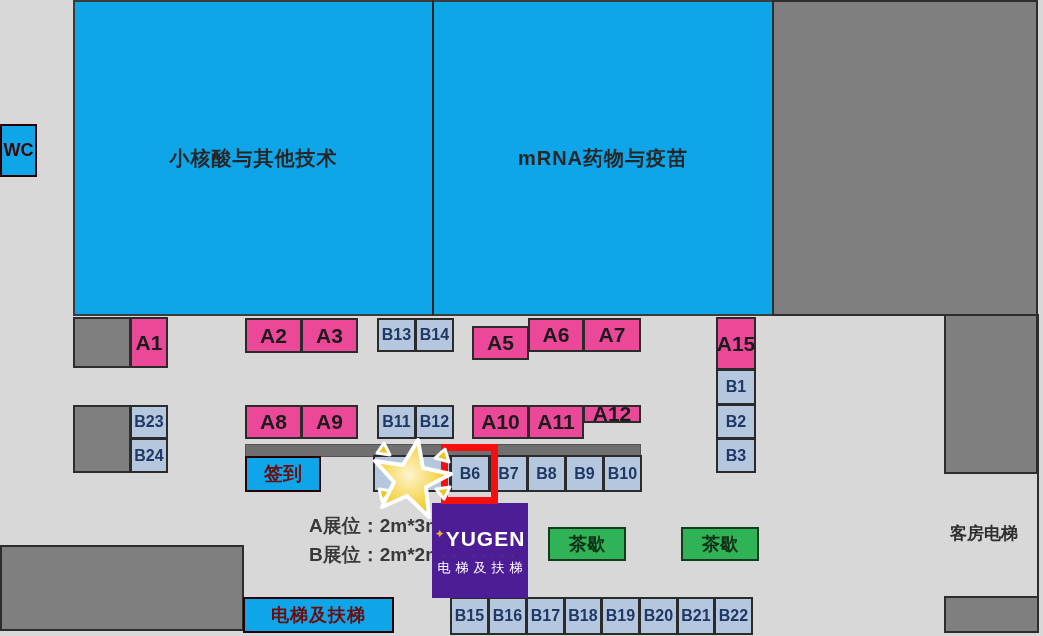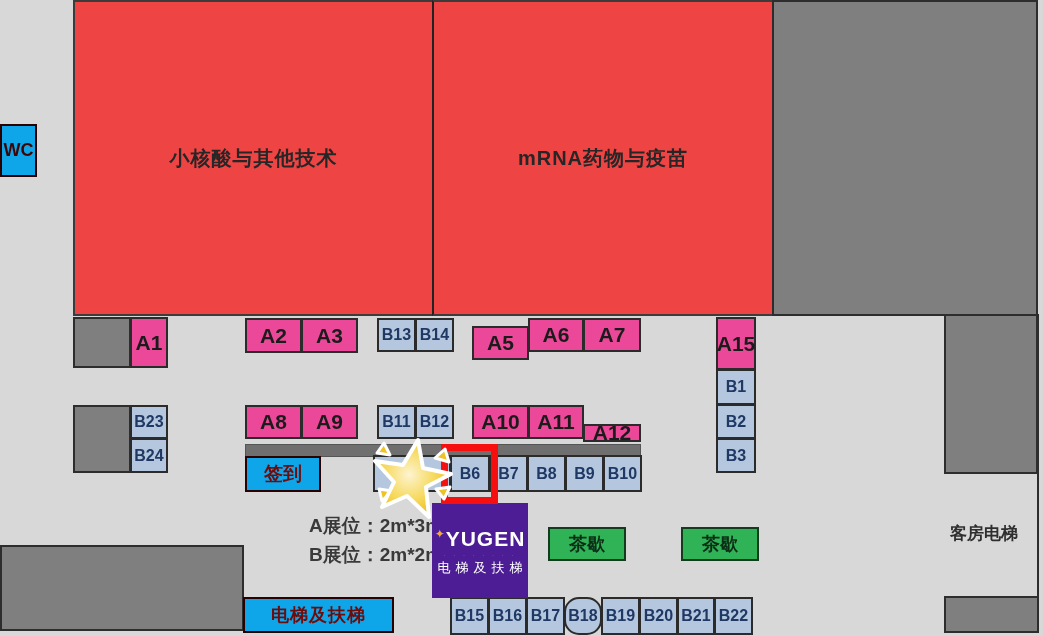--- a/index.html
+++ b/index.html
@@ -4,21 +4,21 @@
 <style>
   html,body{margin:0;padding:0;background:#d8d8d8;}
   .canvas{
     position:relative;width:1043px;height:636px;overflow:hidden;
     background:#d8d8d8;
     font-family:"Liberation Sans","DejaVu Sans",sans-serif;
   }
   .abs{position:absolute;box-sizing:border-box;}
 
   
-  .zone{background:#ef4444;border:2px solid #3c3c3c;display:flex;align-items:center;justify-content:center;}
+  .zone{background:#0ea5e9;border:2px solid #3c3c3c;display:flex;align-items:center;justify-content:center;}
   #zone-left{left:73px;top:0;width:361px;height:316px;}
   #zone-right{left:432px;top:0;width:342px;height:316px;border-left:2px solid #222;}
   .zone .zone-title{font-size:20px;font-weight:bold;color:#262626;letter-spacing:1px;}
 
   .grayblock{background:#7f7f7f;border:2px solid #2d2d2d;}
   #gray-topright{left:772px;top:0;width:266px;height:316px;}
   #gray-rightmid{left:944px;top:314px;width:94px;height:160px;}
   #gray-rightbot{left:944px;top:596px;width:95px;height:37px;}
   #gray-bottomleft{left:0;top:545px;width:244px;height:86px;}
   #gray-r1{left:73px;top:317px;width:58px;height:51px;}
@@ -43,31 +43,31 @@
   #b2{left:716px;top:404px;width:40px;height:35px;}
   #b3{left:716px;top:438px;width:40px;height:35px;}
   #b23{left:130px;top:405px;width:38px;height:34px;}
   #b24{left:130px;top:438px;width:38px;height:35px;}
   #a8{left:245px;top:405px;width:57px;height:34px;}
   #a9{left:301px;top:405px;width:57px;height:34px;}
   #b11{left:377px;top:405px;width:39px;height:34px;}
   #b12{left:415px;top:405px;width:39px;height:34px;}
   #a10{left:472px;top:405px;width:57px;height:34px;}
   #a11{left:528px;top:405px;width:56px;height:34px;}
-  #a12{left:583px;top:405px;width:58px;height:18px;margin-top:19px;}
+  #a12{left:583px;top:405px;width:58px;height:18px;}
   #booth-hidden{left:373px;top:455px;width:78px;height:37px;}
   #b6{left:450px;top:455px;width:40px;height:37px;}
   #b7{left:489px;top:455px;width:39px;height:37px;}
   #b8{left:527px;top:455px;width:39px;height:37px;}
   #b9{left:565px;top:455px;width:39px;height:37px;}
   #b10{left:603px;top:455px;width:39px;height:37px;}
   #b15{left:450px;top:597px;width:39px;height:38px;}
   #b16{left:488px;top:597px;width:39px;height:38px;}
   #b17{left:526px;top:597px;width:39px;height:38px;}
-  #b18{left:564px;top:597px;width:38px;height:38px;border-radius:15px;}
+  #b18{left:564px;top:597px;width:38px;height:38px;}
   #b19{left:601px;top:597px;width:39px;height:38px;}
   #b20{left:639px;top:597px;width:39px;height:38px;}
   #b21{left:677px;top:597px;width:38px;height:38px;}
   #b22{left:714px;top:597px;width:39px;height:38px;}
 
   
   .redbox{background:#0ea5e9;border:2px solid #2b0000;display:flex;align-items:center;justify-content:center;color:#6e0b0b;font-weight:bold;}
   #wc{left:0;top:124px;width:37px;height:53px;font-size:18px;color:#3c0606;}
   #signin{left:245px;top:456px;width:76px;height:36px;font-size:19px;}
   #elevator{left:243px;top:597px;width:151px;height:36px;font-size:18px;letter-spacing:1px;}

